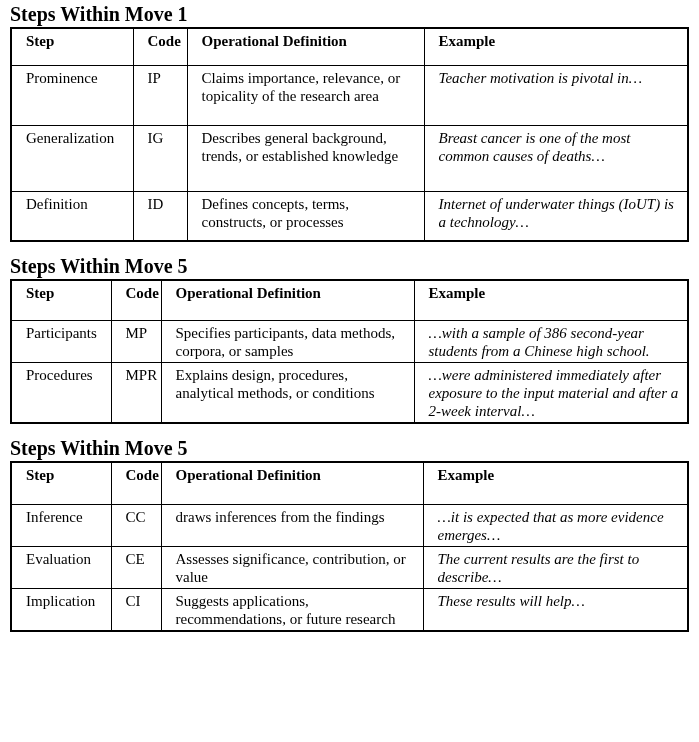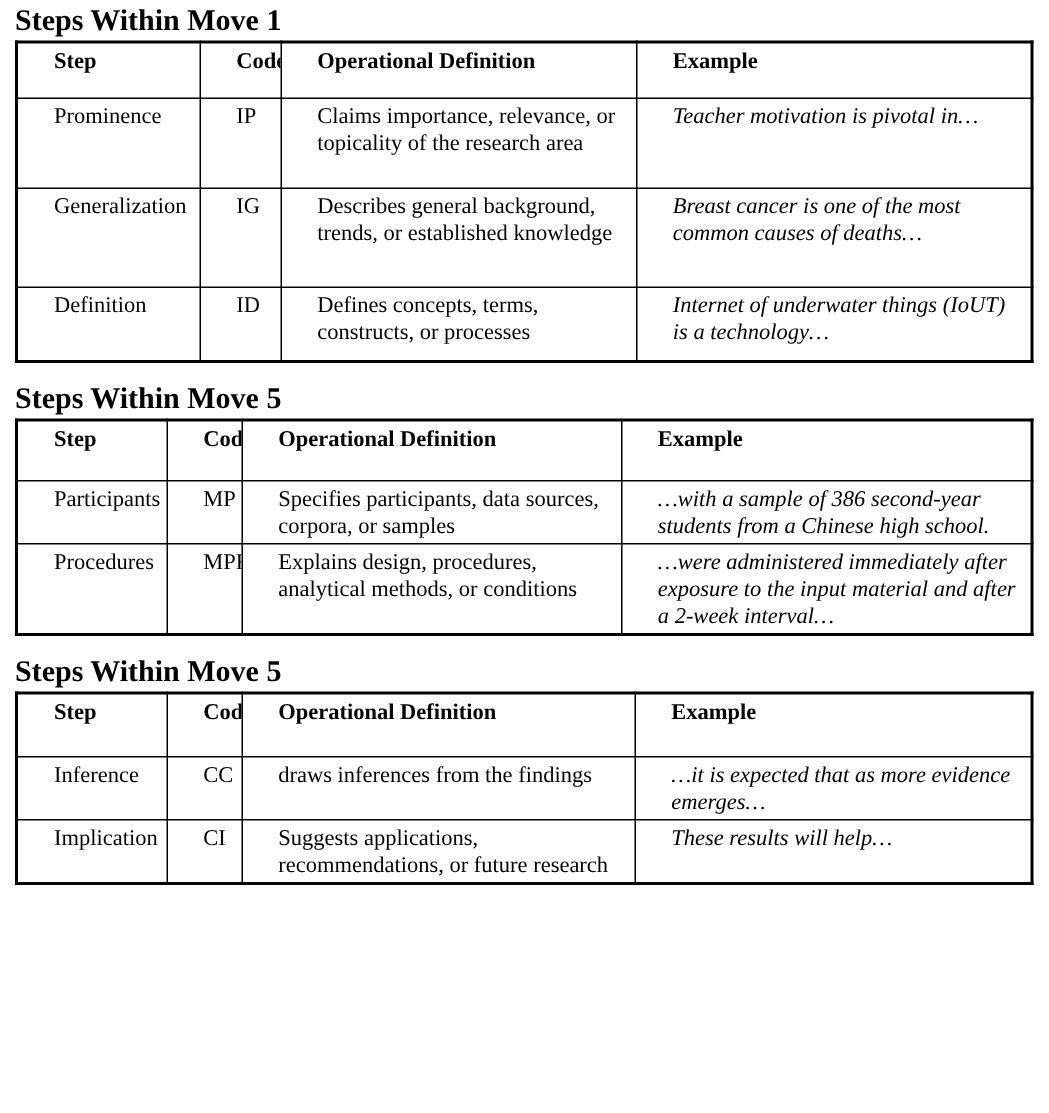--- a/index.html
+++ b/index.html
@@ -28,21 +28,21 @@
   table.steps-table {
     border-collapse: collapse;
     table-layout: fixed;
     width: 677px;
     border: 2px solid #000000;
   }
   table.steps-table th,
   table.steps-table td {
     border: 1px solid #000000;
     vertical-align: top;
-    padding: 3px 8px 2px 24px;
+    padding: 3px 8px 2px 14px;
     line-height: 18px;
     font-weight: normal;
     text-align: left;
     overflow: hidden;
   }
   table.steps-table th {
     font-weight: bold;
   }
   td.cell-def, td.cell-ex {
     text-align: justify;
@@ -124,21 +124,21 @@
           <th>Step</th>
           <th>Code</th>
           <th>Operational Definition</th>
           <th>Example</th>
         </tr>
       </thead>
       <tbody>
         <tr style="height:39px">
           <td class="cell-step">Participants</td>
           <td class="cell-code">MP</td>
-          <td class="cell-def">Specifies participants, data sources, corpora, or samples</td>
+          <td class="cell-def">Specifies participants, data methods, corpora, or samples</td>
           <td class="cell-ex">…with a sample of 386 second-year students from a Chinese high school.</td>
         </tr>
         <tr style="height:55px">
           <td class="cell-step">Procedures</td>
           <td class="cell-code">MPR</td>
           <td class="cell-def">Explains design, procedures, analytical methods, or conditions</td>
           <td class="cell-ex">…were administered immediately after exposure to the input material and after a 2-week interval…</td>
         </tr>
       </tbody>
     </table>
@@ -161,20 +161,26 @@
           <th>Example</th>
         </tr>
       </thead>
       <tbody>
         <tr style="height:37px">
           <td class="cell-step">Inference</td>
           <td class="cell-code">CC</td>
           <td class="cell-def">draws inferences from the findings</td>
           <td class="cell-ex">…it is expected that as more evidence emerges…</td>
         </tr>
+        <tr style="height:38px">
+          <td class="cell-step">Evaluation</td>
+          <td class="cell-code">CE</td>
+          <td class="cell-def">Assesses significance, contribution, or value</td>
+          <td class="cell-ex">The current results are the first to describe…</td>
+        </tr>
         <tr style="height:35px">
           <td class="cell-step">Implication</td>
           <td class="cell-code">CI</td>
           <td class="cell-def">Suggests applications, recommendations, or future research</td>
           <td class="cell-ex">These results will help…</td>
         </tr>
       </tbody>
     </table>
   </section>
 

